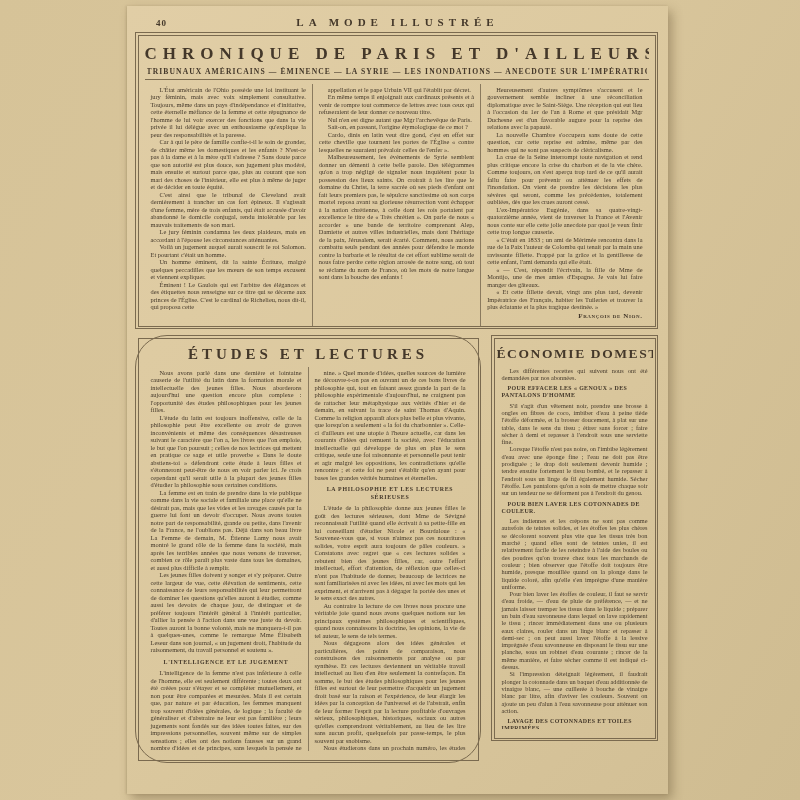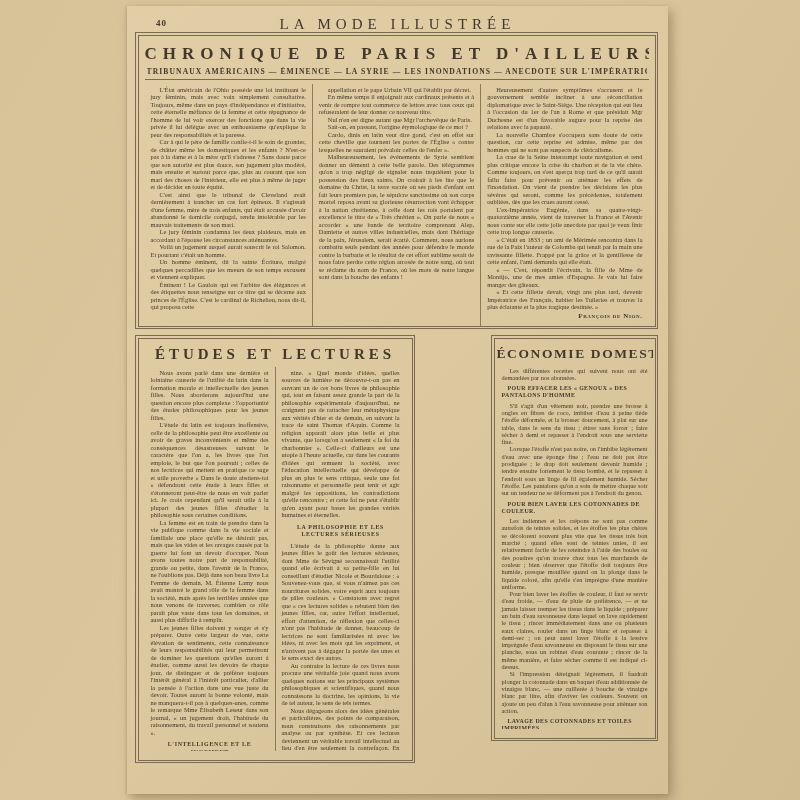--- a/index.html
+++ b/index.html
@@ -10,27 +10,27 @@
     color:#44382a;
   }
   .sheet{
     position:absolute;left:127px;top:6px;width:541px;height:788px;
     background:linear-gradient(135deg,#e1cea6 0%,#dbc89e 55%,#d3c096 100%);
     box-shadow:4px 5px 10px rgba(90,70,40,.38), -1px 0 2px rgba(90,70,40,.18);
   }
   .folio{position:absolute;left:16px;top:12px;font-size:9px;font-weight:bold;letter-spacing:1px;margin-left:13px;}
   .running-head{
     position:absolute;left:0;right:0;top:10px;text-align:center;
-    font-size:15px;font-weight:normal;letter-spacing:5px;
+    font-size:11px;font-weight:bold;letter-spacing:5px;
   }
   
   .dbl{border:1px solid #7a6a4f;padding:1.5px;background:transparent;}
   .dbl-in{border:1px solid #7a6a4f;height:100%;box-sizing:border-box;overflow:hidden;}
   .chronique-box{position:absolute;left:8px;top:26px;width:523px;height:297px;box-sizing:border-box;}
-  .bottom-left-box{position:absolute;left:8px;top:329px;width:280px;height:428px;box-sizing:border-box;}
+  .bottom-left-box{position:absolute;left:8px;top:329px;width:346px;height:428px;box-sizing:border-box;border-radius:32px;}
   .bottom-right-box{position:absolute;left:364px;top:329px;width:167px;height:406px;box-sizing:border-box;}
 
   .chron-title{
     text-align:center;font-size:17px;font-weight:bold;letter-spacing:6px;
     margin:8px 6px 3px;white-space:nowrap;overflow:hidden;
   }
   .chron-topics{
     text-align:center;font-size:7.6px;letter-spacing:1.1px;font-weight:bold;
     margin:0 8px 3px;white-space:nowrap;overflow:hidden;
   }

